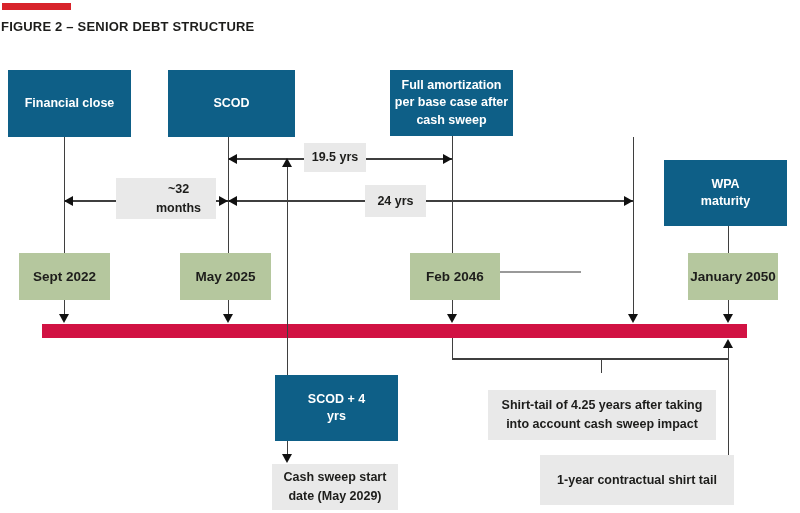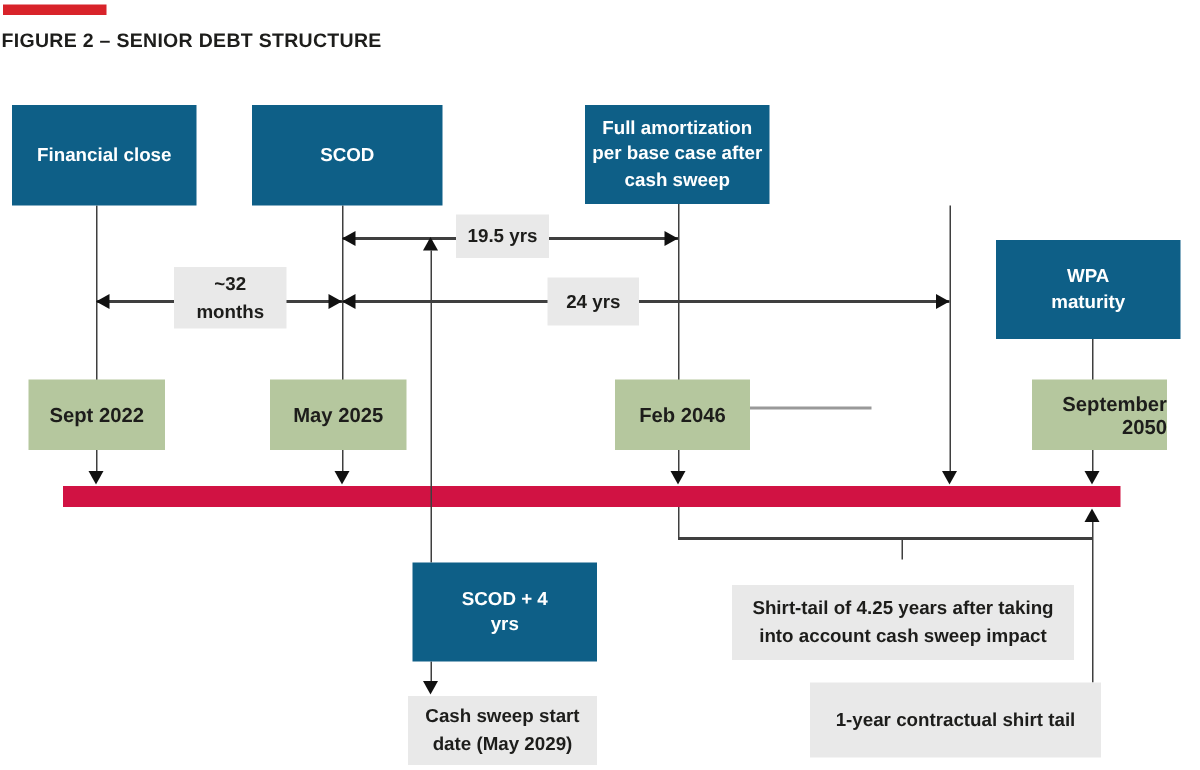--- a/index.html
+++ b/index.html
@@ -10,21 +10,21 @@
   .abs { position:absolute; }
   .accent-bar { background:#d8232a; z-index:5; }
   .fig-title { font-size:13px; font-weight:700; color:#1d1d1b; letter-spacing:0.2px; z-index:5; }
   .box-blue {
     background:#0e5f87; color:#ffffff; z-index:4;
     display:flex; align-items:center; justify-content:center; text-align:center;
     font-size:12.5px; font-weight:600; line-height:1.4;
   }
   .box-green {
     background:#b5c79e; color:#1d1d1b; z-index:4;
-    display:flex; align-items:center; justify-content:center; text-align:right;
+    display:flex; align-items:center; justify-content:center; text-align:center;
     font-size:13.5px; font-weight:700;
   }
   .label-gray {
     background:#e9e9e9; color:#1d1d1b; z-index:4;
     display:flex; align-items:center; justify-content:center; text-align:center;
     font-size:12.5px; font-weight:600; line-height:1.5;
   }
   .timeline-bar { background:#d11243; z-index:1; }
   .vline { width:1.5px; background:#3f3f3f; z-index:2; }
   .hline { height:1.5px; background:#3f3f3f; z-index:2; }
@@ -96,24 +96,24 @@
   <div class="abs box-green" style="left:19px;top:253px;width:91px;height:47px;">
     <span>Sept 2022</span>
   </div>
   <div class="abs box-green" style="left:180px;top:253px;width:91px;height:47px;">
     <span>May 2025</span>
   </div>
   <div class="abs box-green" style="left:410px;top:253px;width:90px;height:47px;">
     <span>Feb 2046</span>
   </div>
   <div class="abs box-green" style="left:688px;top:253px;width:90px;height:47px;">
-    <span>September 2050</span>
+    <span>January 2050</span>
   </div>
 
-  <div class="abs label-gray" style="left:116px;top:178px;width:75px;height:41px;">
+  <div class="abs label-gray" style="left:116px;top:178px;width:75px;height:41px;padding-left:25px;">
     <span style="max-width:52px;">~32 months</span>
   </div>
   <div class="abs label-gray" style="left:304px;top:143px;width:62px;height:29px;">
     <span>19.5 yrs</span>
   </div>
   <div class="abs label-gray" style="left:365px;top:185px;width:61px;height:32px;">
     <span>24 yrs</span>
   </div>
 
   <div class="abs label-gray" style="left:488px;top:390px;width:228px;height:50px;padding:0 6px;box-sizing:border-box;">

